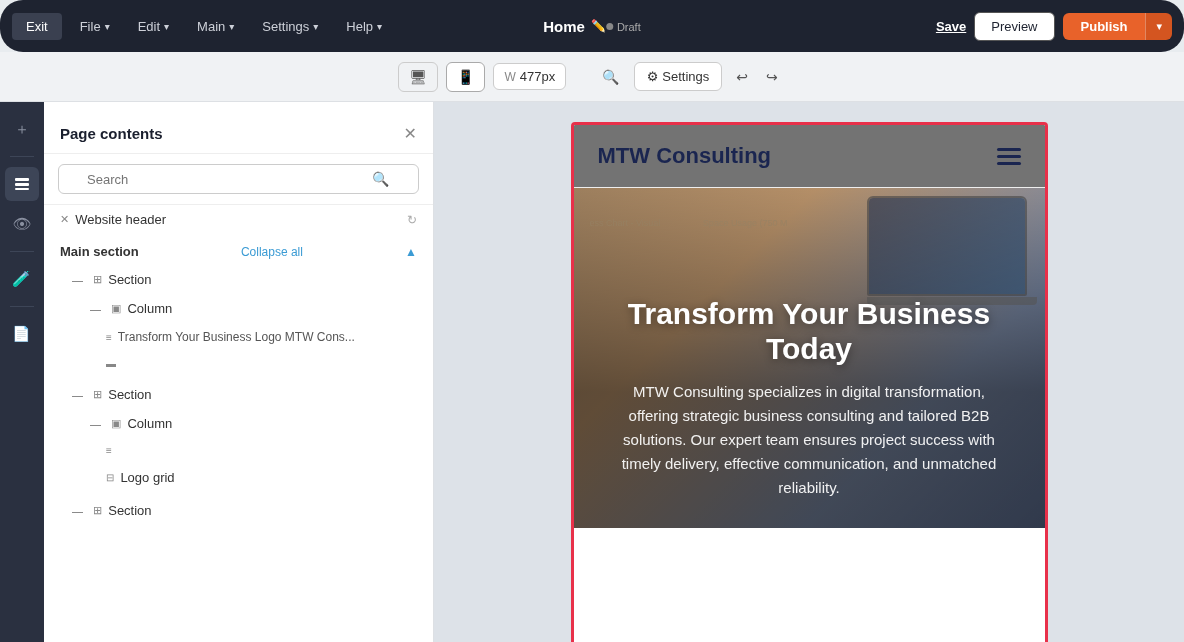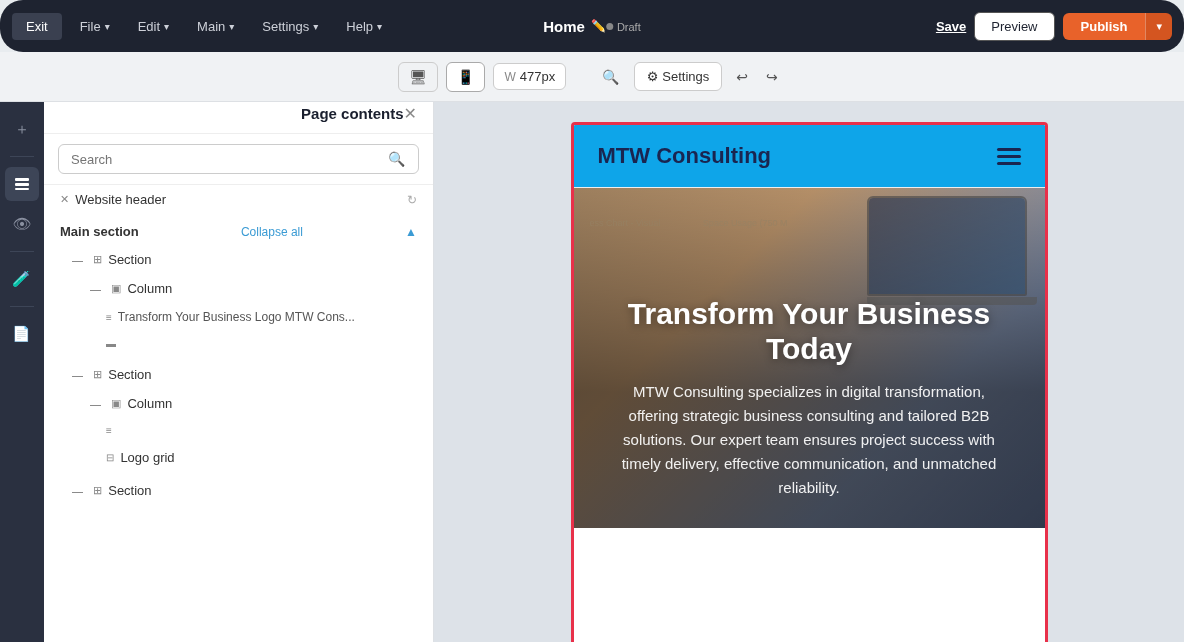--- a/index.html
+++ b/index.html
@@ -83,31 +83,31 @@
     }
     .side-icon.active { background: #3d4557; color: #fff; }
     .side-icon-divider { width: 24px; height: 1px; background: #3d4557; margin: 4px 0; }
 
     
     .left-panel {
       width: 390px; background: #fff; border-right: 1px solid #dde0e4;
       display: flex; flex-direction: column; overflow: hidden;
     }
     .panel-header {
-      display: flex; align-items: center; justify-content: flex-end;
-      padding: 2px 16px 10px; border-bottom: 1px solid #eee;
+      display: flex; align-items: center; justify-content: space-between;
+      padding: 22px 16px 10px; border-bottom: 1px solid #eee;
     }
     .panel-title { font-size: 15px; font-weight: 600; color: #1a1f2e; }
     .panel-close { background: none; border: none; font-size: 16px; color: #888; cursor: pointer; }
     .search-row {
       padding: 10px 14px; border-bottom: 1px solid #eee;
     }
     .search-box {
       display: flex; align-items: center; border: 1px solid #ccc; border-radius: 6px;
-      padding: 6px 12px; gap: 6px; background: #fff;
+      padding: 6px 28px; gap: 6px; background: #fff;
     }
     .search-input {
       border: none; outline: none; font-size: 13px; flex: 1; color: #333;
     }
     .search-icon { color: #3b9bd4; font-size: 14px; cursor: pointer; }
 
     
     .tree-content { overflow-y: auto; flex: 1; padding-bottom: 10px; }
     .tree-item-flat {
       display: flex; align-items: center; padding: 7px 16px; cursor: pointer;
@@ -145,21 +145,21 @@
 
     
     .preview-frame {
       width: 477px; background: #fff; border: 3px solid #e8304a;
       border-radius: 4px; overflow: hidden; min-height: 560px;
     }
 
     
     .site-header {
       display: flex; align-items: center; justify-content: space-between;
-      padding: 18px 24px; background: #0ea5e9; border-bottom: 1px solid #eee;
+      padding: 18px 24px; background: #737373; border-bottom: 1px solid #eee;
     }
     .site-logo { font-size: 22px; font-weight: 800; color: #1a2550; }
     .hamburger { font-size: 22px; color: #1a2550; cursor: pointer; display: flex; flex-direction: column; gap: 4px; }
     .hamburger span { display: block; width: 24px; height: 3px; background: #1a2550; border-radius: 2px; }
 
     .hero-section {
       position: relative; background: #c4a882; min-height: 340px;
       display: flex; flex-direction: column; align-items: center; justify-content: flex-end;
       padding: 20px 30px 28px; overflow: hidden;
     }

